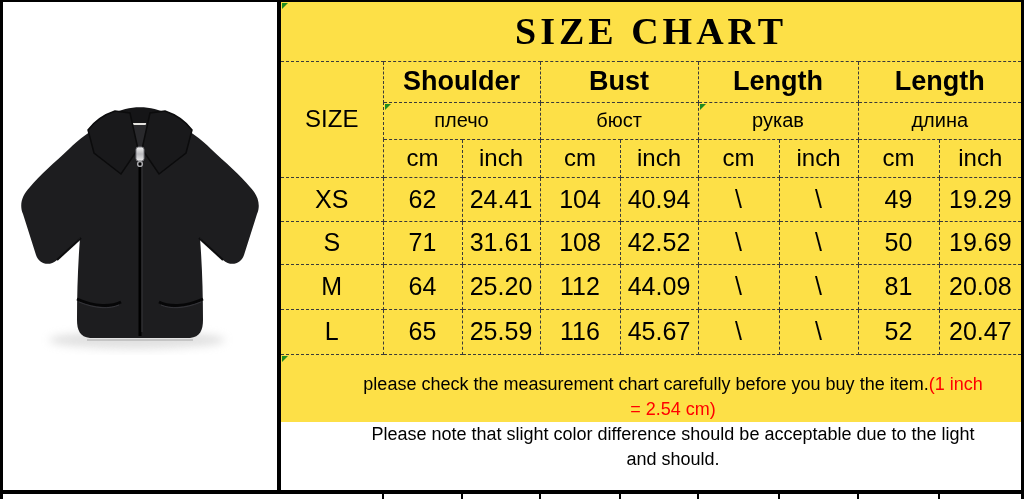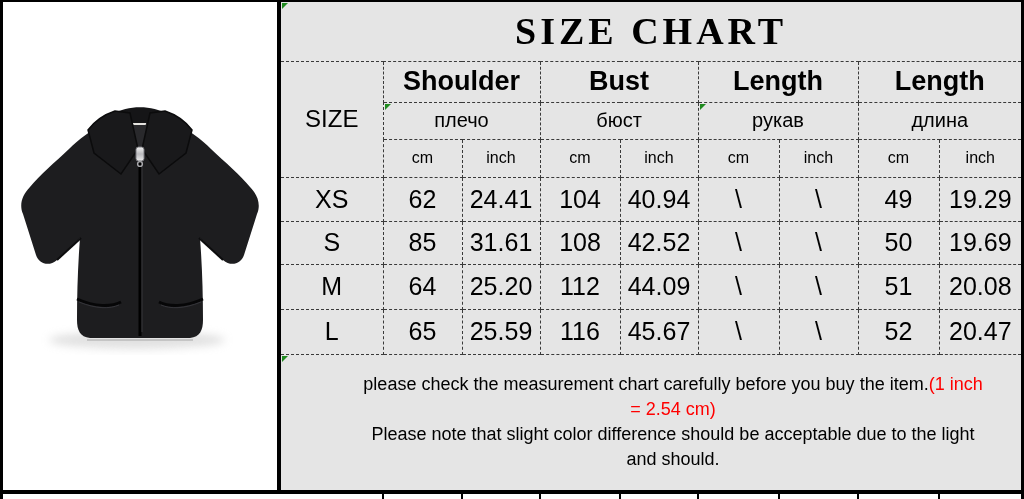--- a/index.html
+++ b/index.html
@@ -7,35 +7,35 @@
 
   .canvas { position:relative; width:1024px; height:499px; background:#fff;
             border-left:3px solid #000; border-right:3px solid #000; border-top:2px solid #000; }
 
   
   .photo-panel { position:absolute; left:0; top:0; width:274px; height:488px; background:#fff;
                  display:flex; align-items:center; justify-content:center; }
   .v-divider { position:absolute; left:274px; top:0; width:4px; height:488px; background:#000; }
 
   
-  .table-panel { position:absolute; left:278px; top:0; width:740px; height:492px; background:#e5e5e5; }
+  .table-panel { position:absolute; left:278px; top:0; width:740px; height:420px; background:#fde047; }
 
   table.size-chart { width:740px; height:488px; border-collapse:collapse; table-layout:fixed; }
   .size-chart td { border:1px dashed #3a3a3a; text-align:center; vertical-align:middle;
                    color:#000; overflow:hidden; white-space:nowrap; }
   .size-chart tr.r-title td { border-top:none; }
   .size-chart td.edge-l { border-left:none; }
   .size-chart td.edge-r { border-right:none; }
   .size-chart tr.r-footer td { border-bottom:none;padding-left:44px; }
 
   .t-title  { font-family:"Liberation Serif", serif; font-weight:bold; font-size:38px; letter-spacing:4px; }
   .t-group  { font-size:27px; font-weight:700; }
   .t-size   { font-size:24px; }
   .t-ru     { font-size:20px; }
-  .t-unit   { font-size:16px; }
+  .t-unit   { font-size:24px; }
   .t-val    { font-size:25px; }
 
   .footer-cell { font-size:18px; line-height:25px; white-space:normal; }
   .footer-cell .red { color:#ff0000; }
 
   
   .gmark { position:absolute; width:0; height:0;
            border-top:6px solid #1f8a1f; border-right:6px solid transparent; }
 
   
@@ -163,39 +163,39 @@
         <td class="t-val">104</td>
         <td class="t-val">40.94</td>
         <td class="t-val">\</td>
         <td class="t-val">\</td>
         <td class="t-val">49</td>
         <td class="t-val edge-r">19.29</td>
       </tr>
 
       <tr style="height:43px">
         <td class="t-val edge-l">S</td>
-        <td class="t-val">85</td>
+        <td class="t-val">71</td>
         <td class="t-val">31.61</td>
         <td class="t-val">108</td>
         <td class="t-val">42.52</td>
         <td class="t-val">\</td>
         <td class="t-val">\</td>
         <td class="t-val">50</td>
         <td class="t-val edge-r">19.69</td>
       </tr>
 
       <tr style="height:45px">
         <td class="t-val edge-l">M</td>
         <td class="t-val">64</td>
         <td class="t-val">25.20</td>
         <td class="t-val">112</td>
         <td class="t-val">44.09</td>
         <td class="t-val">\</td>
         <td class="t-val">\</td>
-        <td class="t-val">51</td>
+        <td class="t-val">81</td>
         <td class="t-val edge-r">20.08</td>
       </tr>
 
       <tr style="height:45px">
         <td class="t-val edge-l">L</td>
         <td class="t-val">65</td>
         <td class="t-val">25.59</td>
         <td class="t-val">116</td>
         <td class="t-val">45.67</td>
         <td class="t-val">\</td>

